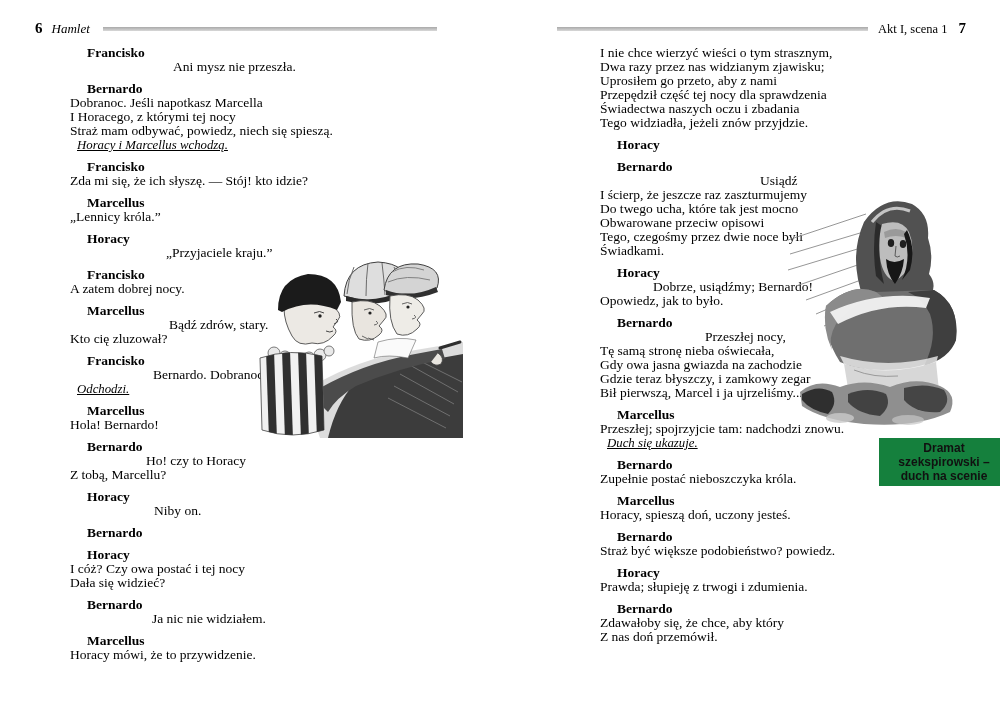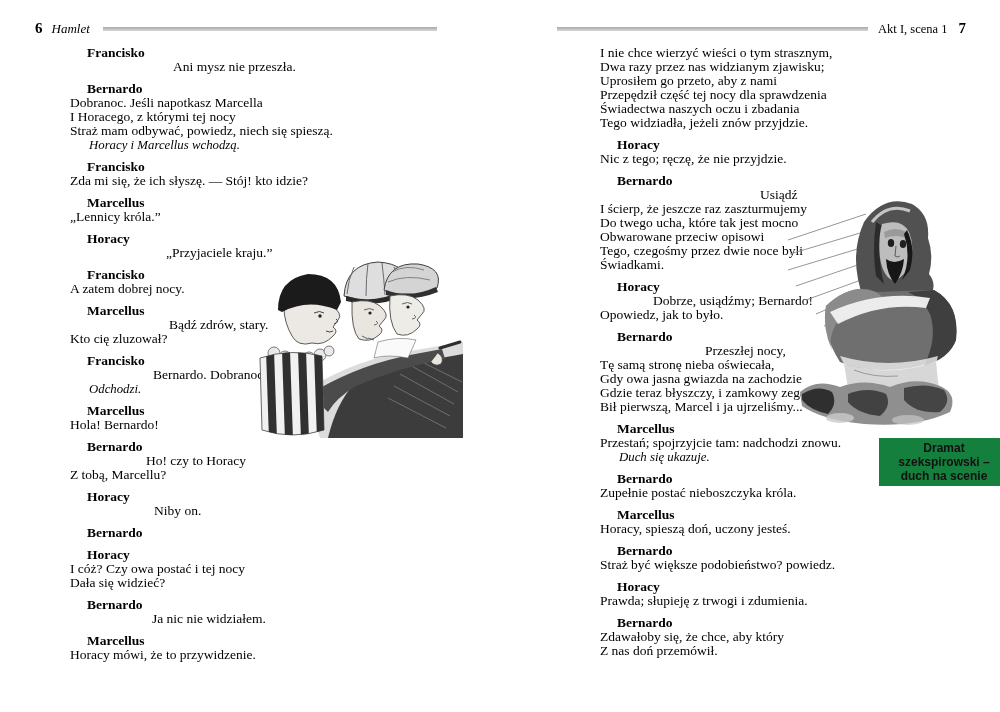--- a/index.html
+++ b/index.html
@@ -15,21 +15,21 @@
   .rule{position:absolute;top:27px;height:4px;background:linear-gradient(#a9a9a9,#d8d8d8);}
   .rule-l{left:103px;width:334px;}
   .rule-r{left:557px;width:311px;}
   
   .col{position:absolute;top:46px;}
   .col-l{left:70px;width:410px;}
   .col-r{left:600px;width:390px;}
   .blk + .blk{margin-top:8px;}
   .nm{margin:0 0 0 17px;font-weight:bold;font-size:13.5px;line-height:14px;}
   .ln{margin:0;font-size:13.5px;line-height:14px;white-space:nowrap;}
-  .st{margin:0 0 0 19px;font-style:italic;font-size:12.8px;line-height:14px;}
+  .st{margin:0 0 0 7px;font-style:italic;font-size:12.8px;line-height:14px;text-decoration:underline;}
   
   .illus{position:absolute;}
   .illus-watchmen{left:258px;top:252px;width:205px;height:186px;}
   .illus-ghost{left:788px;top:188px;width:185px;height:245px;}
   
   .note{position:absolute;left:879px;top:438px;width:106px;padding:3px 12px;background:#15803d;
         font-family:"Liberation Sans",sans-serif;font-weight:bold;font-size:12px;line-height:14px;
         text-align:center;color:#111;}
 </style>
 </head>
@@ -120,21 +120,20 @@
     <div class="blk">
       <p class="ln">I nie chce wierzyć wieści o tym strasznym,</p>
       <p class="ln">Dwa razy przez nas widzianym zjawisku;</p>
       <p class="ln">Uprosiłem go przeto, aby z nami</p>
       <p class="ln">Przepędził część tej nocy dla sprawdzenia</p>
       <p class="ln">Świadectwa naszych oczu i zbadania</p>
       <p class="ln">Tego widziadła, jeżeli znów przyjdzie.</p>
     </div>
     <div class="blk">
       <p class="nm">Horacy</p>
-      <p class="ln">Nic z tego; ręczę, że nie przyjdzie.</p>
     </div>
     <div class="blk">
       <p class="nm">Bernardo</p>
       <p class="ln" style="padding-left:160px">Usiądź</p>
       <p class="ln">I ścierp, że jeszcze raz zaszturmujemy</p>
       <p class="ln">Do twego ucha, które tak jest mocno</p>
       <p class="ln">Obwarowane przeciw opisowi</p>
       <p class="ln">Tego, czegośmy przez dwie noce byli</p>
       <p class="ln">Świadkami.</p>
     </div>
@@ -146,21 +145,21 @@
     <div class="blk">
       <p class="nm">Bernardo</p>
       <p class="ln" style="padding-left:105px">Przeszłej nocy,</p>
       <p class="ln">Tę samą stronę nieba oświecała,</p>
       <p class="ln">Gdy owa jasna gwiazda na zachodzie</p>
       <p class="ln">Gdzie teraz błyszczy, i zamkowy zegar</p>
       <p class="ln">Bił pierwszą, Marcel i ja ujrzeliśmy...</p>
     </div>
     <div class="blk">
       <p class="nm">Marcellus</p>
-      <p class="ln">Przestań; spojrzyjcie tam: nadchodzi znowu.</p>
+      <p class="ln">Przeszłej; spojrzyjcie tam: nadchodzi znowu.</p>
       <p class="st">Duch się ukazuje.</p>
     </div>
     <div class="blk">
       <p class="nm">Bernardo</p>
       <p class="ln">Zupełnie postać nieboszczyka króla.</p>
     </div>
     <div class="blk">
       <p class="nm">Marcellus</p>
       <p class="ln">Horacy, spieszą doń, uczony jesteś.</p>
     </div>

